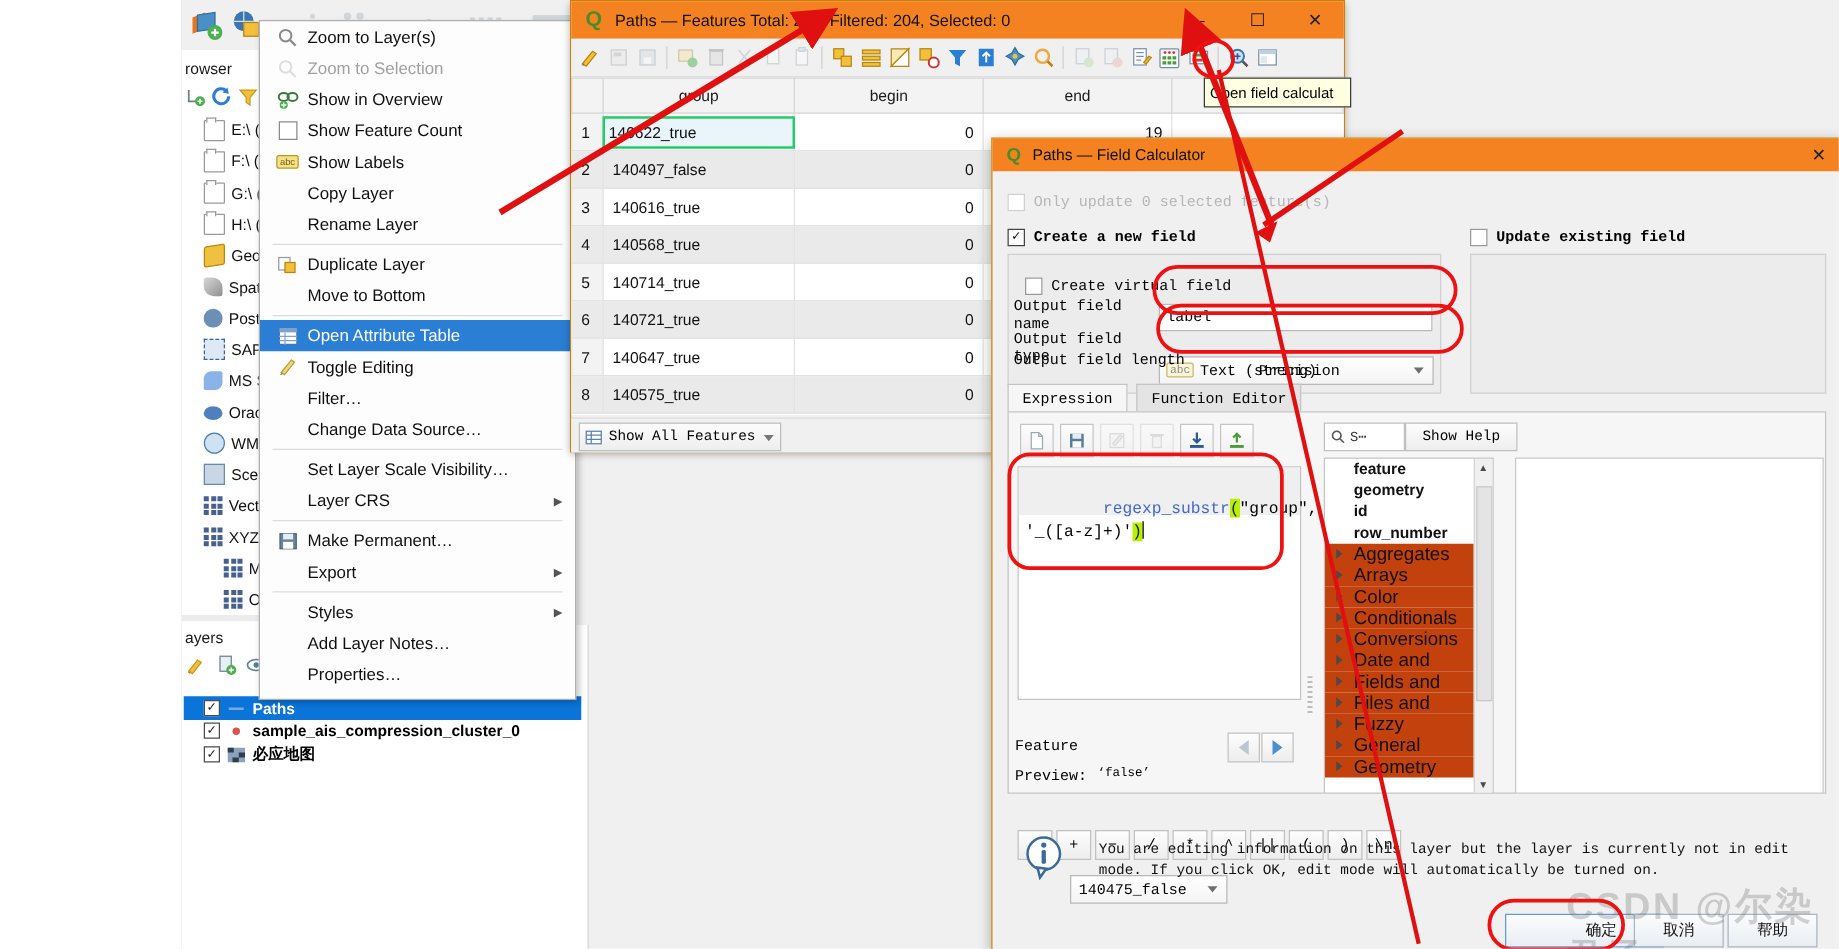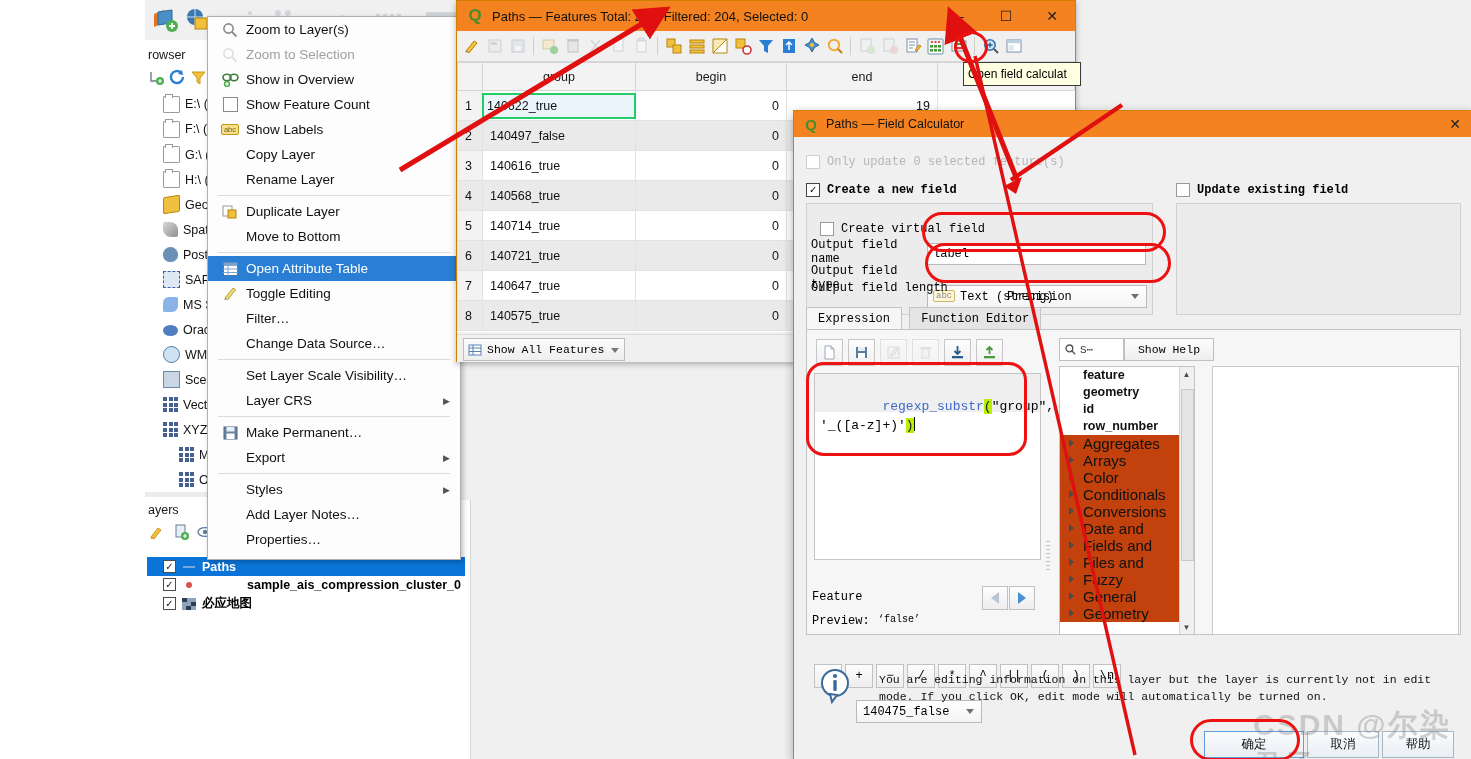--- a/index.html
+++ b/index.html
@@ -122,21 +122,21 @@
   .fn-top{font-weight:bold;font-size:12.5px;padding-left:23px;height:17px;line-height:17px;color:#111;}
   .fn-grp{background:#c2410c;font-size:15px;height:17px;line-height:17px;padding-left:23px;position:relative;color:#111;}
   .fn-grp .tri{position:absolute;left:9px;top:4px;border-top:4px solid transparent;border-bottom:4px solid transparent;border-left:5px solid #4a4a4a;}
   .scrollbar{position:absolute;right:0;top:0;width:14px;height:100%;background:#f0f0f0;border-left:1px solid #d4d4d4;}
   .sb-thumb{position:absolute;left:1px;top:22px;width:11px;height:170px;background:#e4e4e4;border:1px solid #c8c8c8;}
   .sb-arrow{position:absolute;left:0;width:13px;height:14px;display:flex;align-items:center;justify-content:center;font-size:8px;color:#4a4a4a;background:#f0f0f0;}
 
   #help-panel{border:1px solid #c8c8c8;background:#fff;}
 
   .btn{border:1px solid #a8b6c4;background:linear-gradient(#fbfcfd,#e9eef3);height:25px;display:flex;align-items:center;justify-content:center;font-size:12.5px;color:#101010;}
-  .btn.default{border:1px solid #5d9de0;}
+  .btn.default{border:1px solid #5d9de0;padding-left:27px;}
 
   
   .redring{position:absolute;border:3px solid #ee1111;border-radius:26px;pointer-events:none;}
   .redcircle{position:absolute;border:3px solid #ee1111;border-radius:50%;pointer-events:none;}
   .watermark{position:absolute;font-size:30px;color:rgba(120,120,120,.33);font-weight:bold;letter-spacing:2px;pointer-events:none;}
 </style>
 </head>
 <body>
 
 <div class="abs" id="qgis-window"></div>
@@ -304,21 +304,21 @@
         </span>
         <span class="lname-link">Paths</span>
       </div>
       <div class="layer-row" style="top: 75px; left: 18px;">
         <span class="lchk">✓</span>
         <span style="width: 14px; height: 12px; display: inline-flex; align-items: center; justify-content: center;">
           <svg width="14" height="10">
             <circle cx="7" cy="5" r="3" fill="#d9534f"></circle>
           </svg>
         </span>
-        <span class="" style="font-weight: bold; margin-left: 45px;">sample_ais_compression_cluster_0</span>
+        <span class="" style="font-weight: bold;">sample_ais_compression_cluster_0</span>
       </div>
       <div class="layer-row" style="top: 94px; left: 18px;">
         <span class="lchk">✓</span>
         <span style="width: 14px; height: 12px; display: inline-flex; align-items: center; justify-content: center;">
           <svg width="14" height="12">
             <rect width="14" height="12" fill="#8ca3bb"></rect>
             <rect x="0" y="0" width="5" height="4" fill="#2c3e50"></rect>
             <rect x="9" y="4" width="5" height="4" fill="#2c3e50"></rect>
             <rect x="4" y="8" width="5" height="4" fill="#2c3e50"></rect>
           </svg>

